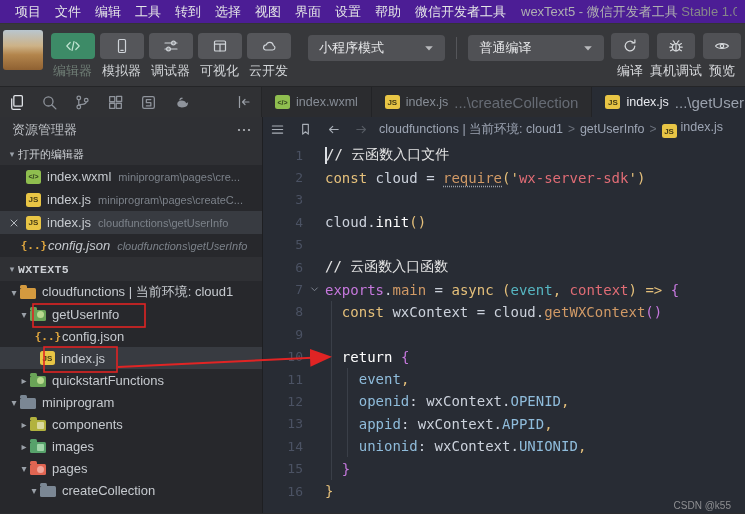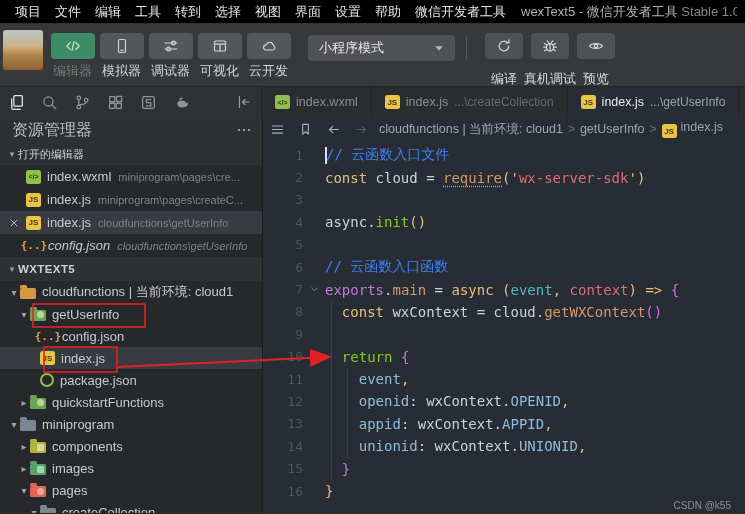--- a/index.html
+++ b/index.html
@@ -2,21 +2,21 @@
 <html><head>
 <meta charset="utf-8">
 <style>
   html,body{margin:0;padding:0;background:#222;}
   body{width:745px;height:514px;overflow:hidden;font-family:"Liberation Sans",sans-serif;-webkit-font-smoothing:antialiased;}
   .app{position:relative;width:745px;height:514px;background:#2b2c2f;overflow:hidden;}
   .ic{display:inline-block;vertical-align:middle;}
   svg.ic{width:16px;height:16px;}
 
   
-  .menubar{height:24px;background:#000000;display:flex;align-items:center;padding:0 8px;border-bottom:1px solid #333436;box-sizing:border-box;}
+  .menubar{height:24px;background:#4c1d95;display:flex;align-items:center;padding:0 8px;border-bottom:1px solid #333436;box-sizing:border-box;}
   .menu-item{color:#e4e5e7;font-size:13px;padding:0 7px;cursor:default;white-space:nowrap;}
   .win-title{margin-left:auto;white-space:nowrap;overflow:hidden;font-size:13px;padding-left:8px;}
   .win-title .app-name{color:#aeafb1;}
   .win-title .app-ver{color:#86878a;}
 
   
   .toolbar{height:63px;background:#37383b;display:flex;align-items:flex-start;border-bottom:1px solid #242527;box-sizing:border-box;}
   .avatar{width:40px;height:40px;margin:6px 0 0 3px;border-radius:3px;flex:none;
     background:linear-gradient(180deg,#b9c6cf 0%,#cdb287 40%,#b3854c 62%,#8f6132 100%);}
   .tb-group{display:flex;margin-left:5px;}
@@ -24,50 +24,50 @@
   .tb-btn .pill{margin-top:9px;width:44px;height:26px;background:#55565a;border-radius:4px;display:flex;align-items:center;justify-content:center;color:#cfd3d8;}
   .tb-btn.active .pill{background:#3d8b67;color:#bfe3d0;}
   .tb-label{margin-top:3px;font-size:13px;color:#d3d6d9;white-space:nowrap;}
   .tb-btn.active .tb-label{color:#6f7d75;}
   .select{margin-top:11px;height:26px;background:#505155;border-radius:4px;display:flex;align-items:center;color:#e6e7e9;font-size:13px;padding:0 8px 0 11px;box-sizing:border-box;cursor:pointer;}
   .select .caret{margin-left:auto;color:#b9babd;}
   .select.mode{width:147px;margin-left:15px;}
   .select.compile{width:145px;}
   .vsep{width:1px;height:22px;background:#55565a;margin:13px 11px 0 11px;flex:none;}
   .tb-actions{display:flex;margin-left:3px;}
-  .tb-action{width:46px;display:flex;flex-direction:column;align-items:center;cursor:pointer;gap:8px;}
+  .tb-action{width:46px;display:flex;flex-direction:column;align-items:center;cursor:pointer;}
   .tb-action .pill{margin-top:9px;width:38px;height:26px;background:#505155;border-radius:4px;display:flex;align-items:center;justify-content:center;color:#d6d9dc;}
   .tb-action .tb-label{color:#d8dadd;}
 
   
   .subbar{height:30px;display:flex;background:#303134;}
   .activity{width:262px;flex:none;display:flex;align-items:center;padding-left:8px;box-sizing:border-box;border-right:1px solid #242527;}
   .act-icon{color:#8f949c;margin-right:16px;display:flex;cursor:pointer;}
   .act-icon.active{color:#e3e6ea;}
   .act-icon svg{width:17px;height:17px;}
   .act-collapse{margin-left:auto;margin-right:9px;color:#9a9fa7;display:flex;cursor:pointer;}
   .tabbar{flex:1;display:flex;overflow:hidden;background:#2b2c2f;}
   .tab{display:flex;align-items:center;padding:0 13px;border-right:1px solid #222326;cursor:pointer;background:#2b2c2f;white-space:nowrap;flex:none;}
   .tab.active{background:#282c34;}
   .tab .tab-name{font-size:12.5px;color:#878d96;margin-left:6px;}
-  .tab .tab-path{font-size:12px;color:#666b74;margin-left:6px;}
+  .tab .tab-path{font-size:15px;color:#666b74;margin-left:6px;}
   .tab.active .tab-name{color:#e8eaef;}
   .tab.active .tab-path{color:#9aa1ad;}
 
   
   .main{display:flex;height:396px;}
 
   
   .explorer{width:262px;flex:none;background:#27282c;border-right:1px solid #1e1f22;display:flex;flex-direction:column;overflow:hidden;}
   .exp-header{height:26px;background:#2f3034;display:flex;align-items:center;padding:0 10px 0 12px;flex:none;}
-  .exp-title{font-size:16px;color:#bcbfc4;}
+  .exp-title{font-size:13px;color:#bcbfc4;}
   .exp-more{margin-left:auto;color:#b6b9be;display:flex;cursor:pointer;}
   .sec-header{height:22px;display:flex;align-items:center;background:#2f3034;padding-left:6px;flex:none;cursor:pointer;}
   .sec-arrow{color:#9aa0a8;font-size:9px;width:12px;text-align:center;}
-  .sec-label{font-size:11px;color:#cdd0d5;}
+  .sec-label{font-size:11px;color:#cdd0d5;font-family:Liberation Mono, monospace;}
   .sec-header.ws{height:24px;}
   .sec-header.ws .sec-label{font-weight:bold;font-size:11.5px;letter-spacing:.4px;}
   .oe-row{height:23px;display:flex;align-items:center;padding-left:8px;cursor:pointer;}
   .oe-row.sel{background:#383b41;}
   .oe-close{width:18px;color:#c3c7cd;display:flex;}
   .oe-close svg{width:12px;height:12px;}
   .oe-name{font-size:13px;color:#c6cacf;margin-left:6px;white-space:nowrap;}
   .oe-path{font-size:11px;color:#7c828a;margin-left:7px;white-space:nowrap;overflow:hidden;}
   .it{font-style:italic;}
   .tree{flex:1;overflow:hidden;}
@@ -106,22 +106,22 @@
   .bc-sep{color:#6b717c;font-size:12px;margin:0 5px;}
   .bc-item .fi{margin-right:4px;vertical-align:-3px;}
   .code{flex:1;padding-top:3px;font-family:"DejaVu Sans Mono",monospace;font-size:14px;overflow:hidden;}
   .cl{position:relative;display:flex;height:22.4px;align-items:center;}
   .ln{width:40px;text-align:right;color:#4b5263;font-size:13px;flex:none;}
   .fold{width:22px;text-align:center;color:#7e8590;flex:none;display:flex;justify-content:center;}
   .fold svg{width:13px;height:13px;}
   .ct{position:relative;white-space:pre;flex:1;height:100%;display:flex;align-items:center;}
   .guide{position:absolute;top:0;bottom:0;width:1px;background:#3a3f48;}
   .cursor{display:inline-block;width:1.5px;height:17px;background:#dcdfe4;margin-right:-.5px;}
-  .cm{color:#3b82f6;} .kw{color:#e5c07b;} .fn{color:#d19a66;} .str{color:#e06c75;}
-  .pur{color:#c678dd;} .blu{color:#84cc16;} .cy{color:#56b6c2;} .prop{color:#8fbcdb;} .pl{color:#ccd2dc;}
+  .cm{color:#e5e5e5;} .kw{color:#e5c07b;} .fn{color:#d19a66;} .str{color:#e06c75;}
+  .pur{color:#c678dd;} .blu{color:#ffffff;} .cy{color:#56b6c2;} .prop{color:#8fbcdb;} .pl{color:#ccd2dc;}
   .ul{text-decoration:underline dotted #9aa0a8;text-underline-offset:3px;}
   .watermark{position:absolute;right:14px;bottom:2px;font-size:10px;color:#8e8f92;}
 
   
   .overlay{position:absolute;left:0;top:0;pointer-events:none;z-index:50;}
 </style>
 </head>
 <body>
 
 <div class="app">
@@ -194,20 +194,26 @@
      <span class="tb-label">云开发</span>
    </div>
       </div>
     <div class="select mode">
       <span>小程序模式</span>
       <span class="caret" id="caret1"><svg class="ic" viewBox="0 0 16 16" fill="none" stroke="currentColor" stroke-width="1.2" stroke-linecap="round" stroke-linejoin="round">
             <path d="M4.2 6.2 h7.6 L8 10.4 z" fill="currentColor" stroke="none"></path>
           </svg></span>
     </div>
     <div class="vsep"></div>
+    <div class="select compile">
+      <span>普通编译</span>
+      <span class="caret" id="caret2"><svg class="ic" viewBox="0 0 16 16" fill="none" stroke="currentColor" stroke-width="1.2" stroke-linecap="round" stroke-linejoin="round">
+            <path d="M4.2 6.2 h7.6 L8 10.4 z" fill="currentColor" stroke="none"></path>
+          </svg></span>
+    </div>
     <div class="tb-actions" id="tb-actions">
         <div class="tb-action">
      <span class="pill">
             <svg class="ic" viewBox="0 0 16 16" fill="none" stroke="currentColor" stroke-width="1.2" stroke-linecap="round" stroke-linejoin="round">
               <path d="M12.8 8.2 a4.8 4.8 0 1 1 -1.4-3.6"></path>
               <path d="M12.9 1.8 v3 h-3"></path>
             </svg>
           </span>
      <span class="tb-label">编译</span>
    </div>
@@ -364,25 +370,20 @@
           <div class="tree-row " style="padding-left:28px">
      <span class="tw"></span>
      <span class="fi fi-json">{..}</span>
      <span class="tr-label">config.json</span>
    </div>
           <div class="tree-row sel" style="padding-left:28px">
      <span class="tw"></span>
      <span class="fi fi-js">JS</span>
      <span class="tr-label">index.js</span>
    </div>
-          <div class="tree-row " style="padding-left:28px">
-     <span class="tw"></span>
-     <span class="fi fi-npm"></span>
-     <span class="tr-label">package.json</span>
-   </div>
           <div class="tree-row " style="padding-left:18px">
      <span class="tw">▸</span>
      <span class="folder f-cloud"></span>
      <span class="tr-label">quickstartFunctions</span>
    </div>
           <div class="tree-row " style="padding-left:8px">
      <span class="tw">▾</span>
      <span class="folder f-gray"></span>
      <span class="tr-label">miniprogram</span>
    </div>
@@ -449,21 +450,21 @@
      <span class="ct"><span class="kw">const</span><span class="pl"> cloud = </span><span class="fn ul">require</span><span class="kw">(</span><span class="kw">'</span><span class="str">wx-server-sdk</span><span class="kw">'</span><span class="kw">)</span></span>
    </div>
           <div class="cl">
      <span class="ln">3</span>
      <span class="fold"></span>
      <span class="ct"></span>
    </div>
           <div class="cl">
      <span class="ln">4</span>
      <span class="fold"></span>
-     <span class="ct"><span class="pl">async.</span><span class="blu">init</span><span class="kw">()</span></span>
+     <span class="ct"><span class="pl">cloud.</span><span class="blu">init</span><span class="kw">()</span></span>
    </div>
           <div class="cl">
      <span class="ln">5</span>
      <span class="fold"></span>
      <span class="ct"></span>
    </div>
           <div class="cl">
      <span class="ln">6</span>
      <span class="fold"></span>
      <span class="ct"><span class="cm">// 云函数入口函数</span></span>

